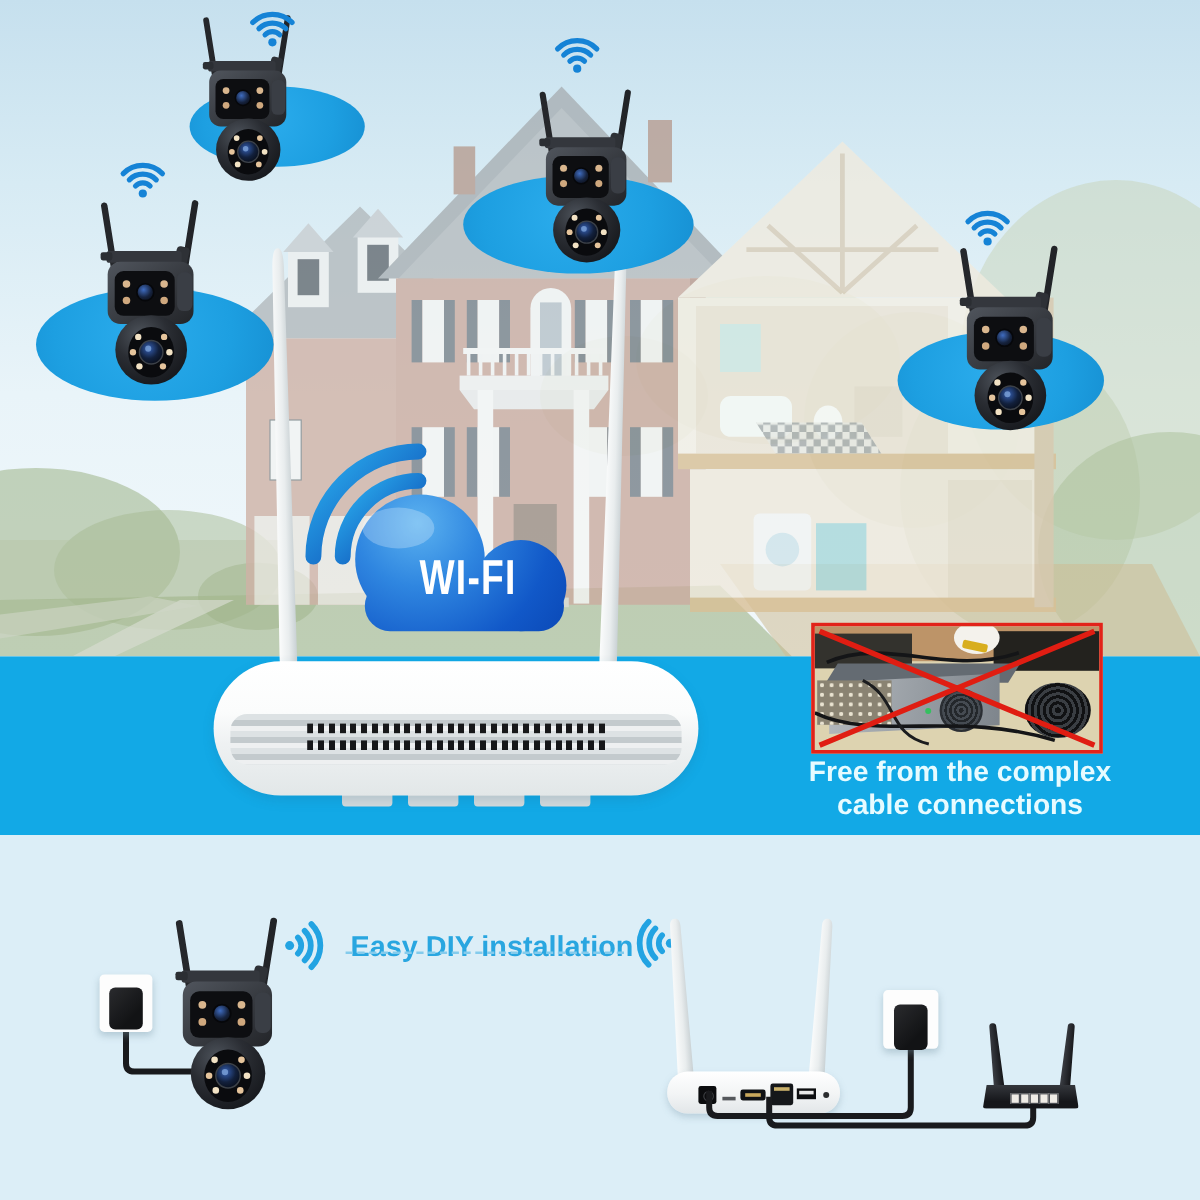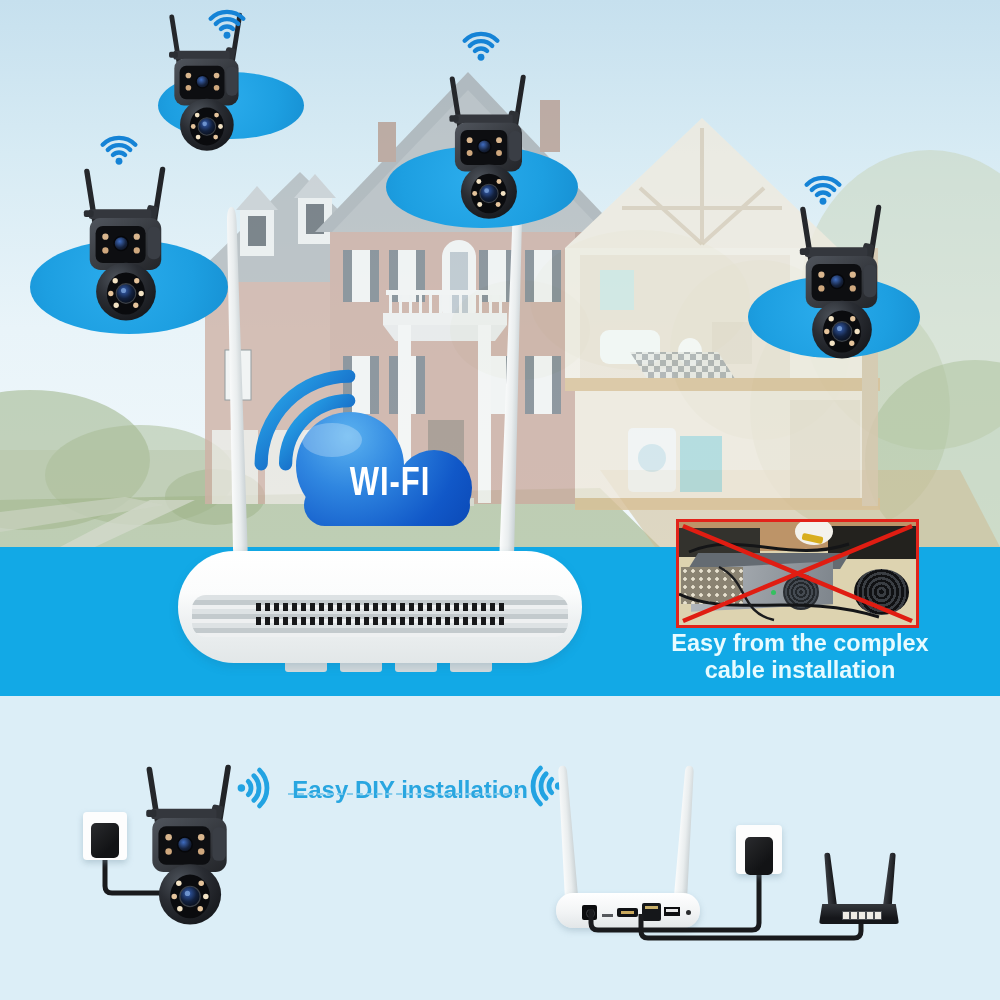--- a/index.html
+++ b/index.html
@@ -336,22 +336,22 @@
       <path d="M10,30 C 60,8 110,42 170,22" stroke="#141517" stroke-width="3" fill="none"></path>
       <path d="M0,72 C 50,96 120,70 200,95" stroke="#141517" stroke-width="3" fill="none"></path>
       <path d="M40,45 C 70,60 60,90 95,98" stroke="#1b1c1e" stroke-width="2.5" fill="none"></path>
     </svg>
     <svg class="abs" style="left:0;top:0;width:100%;height:100%" viewBox="0 0 237 103">
       <path d="M4,4 L233,99 M233,4 L4,99" stroke="#e01d12" stroke-width="4.5" fill="none"></path>
     </svg>
   </div>
 
   <div class="abs caption" style="left:640px;top:630px;width:320px">
-    <div>Easy from the complex</div>
-    <div>cable installation</div>
+    <div>Free from the complex</div>
+    <div>cable connections</div>
   </div>
 
   <svg class="abs" style="left:0;top:700px;width:1000px;height:300px" viewBox="0 700 1000 300">
     <path d="M105,856 L105,886 Q105,893 112,893 L170,893" stroke="#191a1d" stroke-width="5" fill="none"></path>
   </svg>
 
   <div class="abs wallplate" style="left:83px;top:812px;width:44px;height:48px"></div>
   <div class="abs adapter" style="left:91px;top:823px;width:28px;height:35px"></div>
 
   <svg class="abs" style="left:138px;top:764px;width:102px;height:163px">

